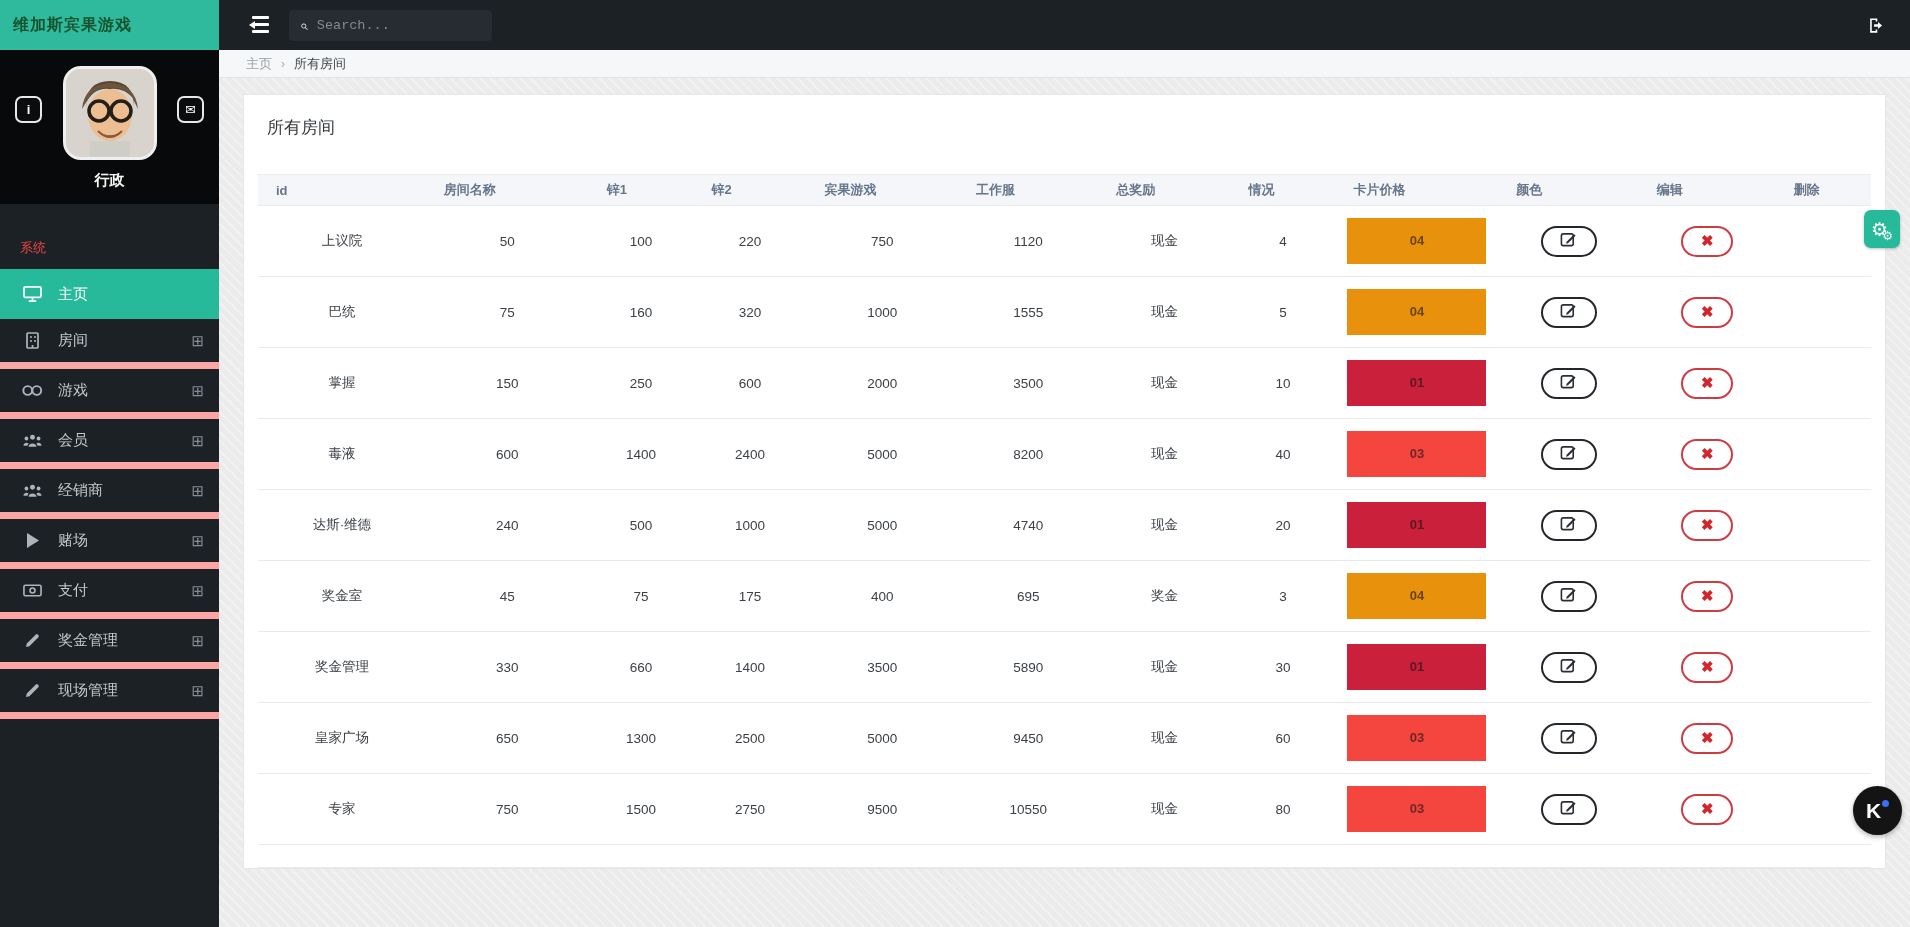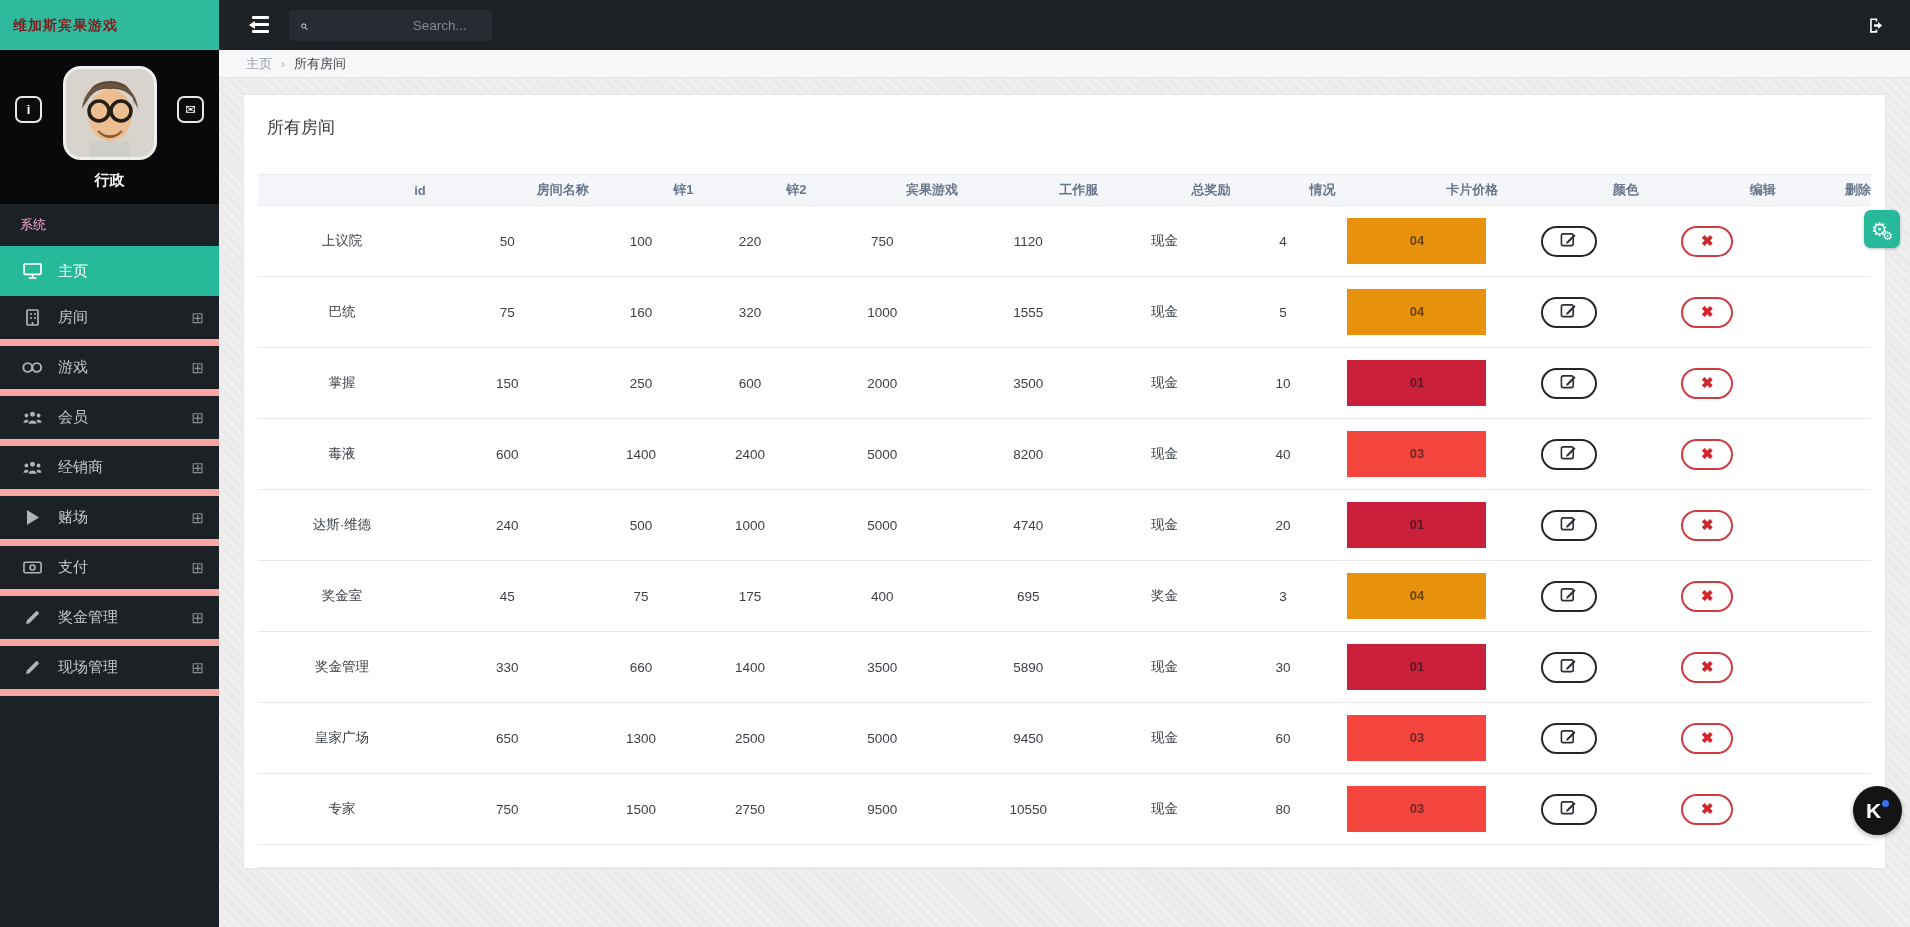--- a/index.html
+++ b/index.html
@@ -2,33 +2,33 @@
 <html><head>
 <meta charset="utf-8">
 <style>
   * { margin:0; padding:0; box-sizing:border-box; }
   html,body { width:1910px; height:927px; overflow:hidden; }
   body { font-family:"Liberation Sans","DejaVu Sans",sans-serif; background:#ECECEC; }
   .app { display:flex; width:1910px; height:927px; }
 
   
   .sidebar { width:219px; min-width:219px; background:#1C2126; display:flex; flex-direction:column; }
-  .logo { height:50px; background:#30BA9D; color:#7f1d1d; font-size:14px; font-weight:bold;
+  .logo { height:50px; background:#30BA9D; color:#14532d; font-size:16px; font-weight:bold;
           line-height:50px; padding-left:13px; letter-spacing:1px; white-space:nowrap; }
   .profile { background:#08090A; padding:16px 0 14px; text-align:center; position:relative; }
   .avatar { width:94px; height:94px; border-radius:18px; border:3px solid #EFEFEF; margin:0 auto;
             overflow:hidden; background:#D8D4CD; }
   .avatar svg { display:block; }
   .profile-name { color:#F4F7F2; font-size:15px; font-weight:bold; margin-top:11px; }
   .pbtn { position:absolute; top:46px; width:27px; height:27px; border:2px solid #E8E8E8; border-radius:7px;
           background:#0B0C0D; color:#fff; display:flex; align-items:center; justify-content:center;
           font-size:13px; cursor:pointer; }
   .pbtn.left { left:15px; }
   .pbtn.right { right:15px; }
-  .section-label { color:#f9a8d4; font-size:13px; padding:12px 20px 12px; }
+  .section-label { color:#ef4444; font-size:13px; padding:35px 20px 12px; }
   .nav-item { height:50px; display:flex; align-items:center; padding:0 15px 0 21px; color:#C3C8CC;
               font-size:15px; border-bottom:7px solid #fca5a5; cursor:pointer; }
   .nav-item .nav-icon { width:22px; margin-right:15px; display:flex; justify-content:center; color:#AEB4B9; }
   .nav-item.active { background:#26B99A; color:#fff; border-bottom:none; }
   .nav-item.active .nav-icon { color:#fff; }
   .expand-icon { margin-left:auto; color:#868D92; font-size:15px; line-height:1; }
 
   
   .main { flex:1; display:flex; flex-direction:column; min-width:0;
           background:#EDEDED;
@@ -36,36 +36,36 @@
   .topbar { height:50px; background:#1B2125; display:flex; align-items:center; padding:0 24px; }
   .hamburger { width:24px; height:18px; position:relative; cursor:pointer; margin-left:2px; }
   .hamburger i { position:absolute; left:7px; right:0; height:3.4px; background:#fff; border-radius:1px; }
   .hamburger i:nth-child(1){ top:0; } .hamburger i:nth-child(2){ top:7px; } .hamburger i:nth-child(3){ top:14px; }
   .hamburger .arrow { position:absolute; left:0; top:4.5px; width:0; height:0;
                       border:4.5px solid transparent; border-right:6px solid #fff; }
   .searchbox { margin-left:20px; width:203px; height:31px; background:#262C31; border-radius:4px;
                display:flex; align-items:center; padding:0 11px; }
   .searchbox .mag { color:#E8EAEC; font-size:14px; margin-right:9px; transform:scaleX(-1); }
   .searchbox input { background:transparent; border:none; outline:none; color:#AEB3B8; font-size:13.5px;
-                     width:150px; font-family:Liberation Sans, sans-serif;text-align:right; }
+                     width:150px; font-family:Liberation Mono, monospace; }
   .searchbox input::placeholder { color:#84898F; }
   .logout-btn { margin-left:auto; cursor:pointer; display:flex; }
 
   .breadcrumb { height:28px; background:#F6F7F9; border-bottom:1px solid #E2E5E8; display:flex;
                 align-items:center; padding:0 27px; font-size:13px; color:#9BA0A7; }
   .breadcrumb .sep { margin:0 9px; color:#A8ADB3; font-size:12px; }
   .breadcrumb .current { color:#44484D; }
   .crumb-link { cursor:pointer; }
 
   .content { flex:1; padding:16px 24px; position:relative; }
   .card { background:#FFFFFF; border:1px solid #E4E7EA; padding:12px 14px 0; }
   .card-title { font-size:17px; color:#35393D; padding:9px 9px 0; }
   table { width:100%; border-collapse:collapse; table-layout:fixed; margin-top:35px; }
   thead th { background:#F4F6F9; border-top:1px solid #E8EBEF; border-bottom:1px solid #E8EBEF;
-             height:31px; font-size:13px; color:#67768C; font-weight:bold; text-align:right;
+             height:31px; font-size:13px; color:#67768C; font-weight:bold; text-align:left;
              padding-left:18px; }
   tbody td { height:46px; border-bottom:1px solid #EAEAEA; text-align:center; font-size:13.5px;
              color:#3C4147; overflow:hidden; }
   td.cell-cardprice { padding:12px; }
   .price-badge { width:100%; height:46px; line-height:46px; text-align:center; font-size:13px;
                  color:rgba(25,20,20,0.62); font-weight:bold; }
   .btn-edit { display:inline-flex; align-items:center; justify-content:center; width:56px; height:31px;
               border:2px solid #23272B; border-radius:16px; background:#fff; cursor:pointer; }
   .btn-del { display:inline-flex; align-items:center; justify-content:center; width:52px; height:31px;
              border:2px solid #CE3B41; border-radius:16px; background:#fff; color:#D3262C;

